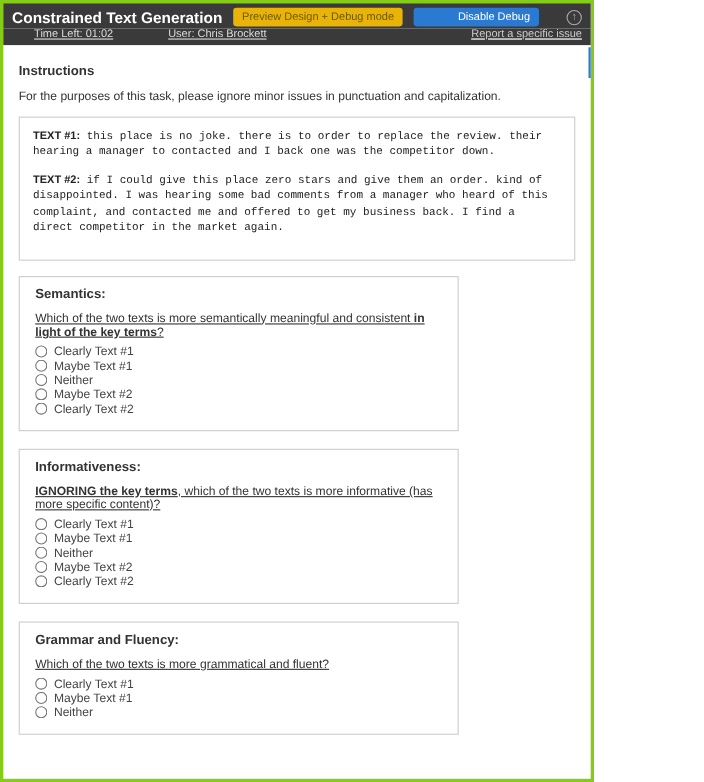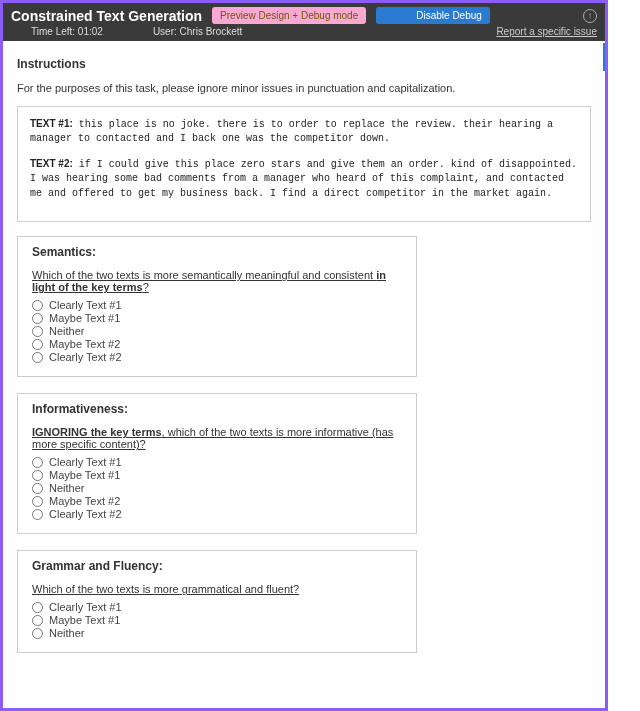--- a/index.html
+++ b/index.html
@@ -4,23 +4,23 @@
 <style>
   * { box-sizing: border-box; }
   html, body {
     margin: 0; padding: 0;
     font-family: Arial, Helvetica, sans-serif;
     font-size: 11px;
     color: #333;
     background: #fff;
   }
   .frame {
-    width: 608px;
+    width: 540px;
     height: 711px;
-    border: 3px solid #8b5cf6;
+    border: 3px solid #84cc16;
     position: relative;
     background: #fff;
   }
   .topbar {
     background: #3a3a3a;
     color: #eee;
     padding: 4px 8px 2px 8px;
     display: flex;
     align-items: center;
     gap: 10px;
@@ -32,21 +32,21 @@
     color: #fff;
   }
   .btn {
     font-size: 10px;
     padding: 3px 8px;
     border-radius: 3px;
     border: none;
     cursor: pointer;
   }
   .btn-preview {
-    background: #f9a8d4;
+    background: #eab308;
     color: #6b5a00;
   }
   .btn-disable {
     background: #2a7ad1;
     color: #fff;
     padding-left: 40px;
   }
   .topbar .spacer { flex: 1; }
   .up-icon {
     width: 14px; height: 14px;
@@ -59,20 +59,21 @@
     line-height: 1;
   }
   .subbar {
     background: #3a3a3a;
     color: #ddd;
     padding: 0 8px 4px 8px;
     display: flex;
     align-items: center;
     font-size: 10px;
     gap: 20px;
+    text-decoration: underline;
   }
   .subbar .time { margin-left: 20px; }
   .subbar .user { margin-left: 30px; }
   .subbar .report { margin-left: auto; color: #ccc; }
   .content {
     padding: 10px 14px;
     height: calc(100% - 46px);
     overflow: hidden;
   }
   h3.section {
@@ -108,21 +109,21 @@
     font-size: 12px;
     font-weight: bold;
   }
   .qpanel .prompt {
     font-size: 11px;
     margin-bottom: 6px;
     text-decoration: underline;
   }
   .opt {
     display: flex;
-    align-items: flex-end;
+    align-items: flex-start;
     gap: 6px;
     font-size: 11px;
     margin: 1px 0;
     color: #444;
   }
   .opt input[type=radio] {
     margin: 0;
     width: 11px; height: 11px;
   }
   .right-accent {

